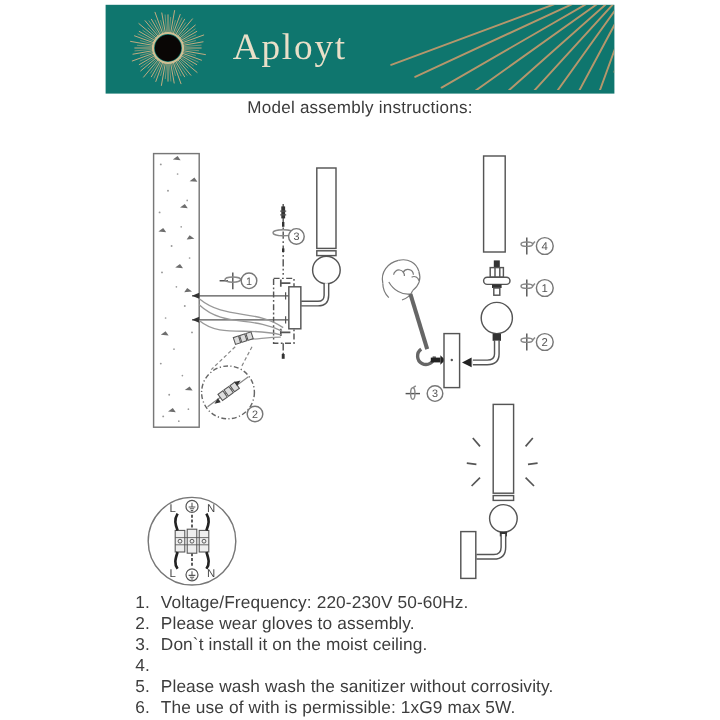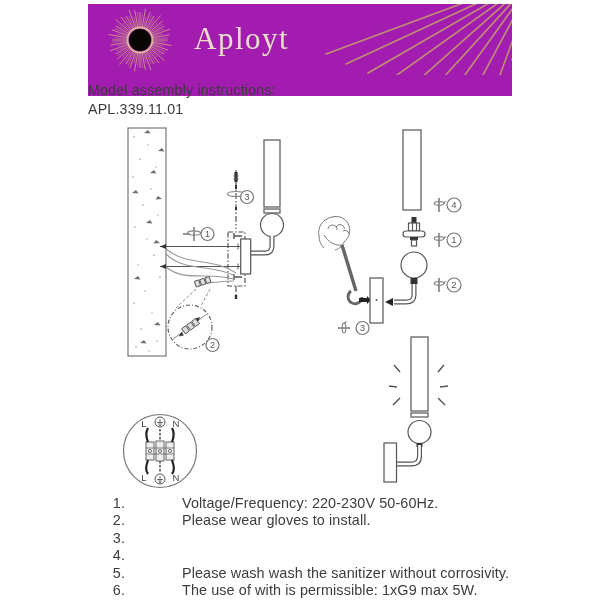--- a/index.html
+++ b/index.html
@@ -3,40 +3,40 @@
 <meta charset="utf-8">
 <style>
   html,body{margin:0;padding:0;}
   body{
     width:600px;height:600px;position:relative;background:#ffffff;
     font-family:"Liberation Sans", sans-serif;overflow:hidden;
   }
   .sheet{position:absolute;left:88px;top:0;width:424px;height:600px;}
   
   .hdr{
-    position:absolute;left:0;top:4px;width:424px;height:92px;
-    background:#a21caf;overflow:hidden;
+    position:absolute;left:0;top:4px;width:424px;height:74px;
+    background:#0f766e;overflow:hidden;
   }
   .hdr svg{position:absolute;left:0;top:0;}
   .brand{
     position:absolute;left:106px;top:17px;
     font-family:"Liberation Serif", serif;
     font-size:31px;font-weight:400;letter-spacing:1.5px;color:#e9dfc8;
   }
   
-  .titleblock{position:absolute;left:0;top:81px;width:424px;text-align:left;color:#3b3b3b;}
+  .titleblock{position:absolute;left:0;top:81px;width:424px;text-align:center;color:#3b3b3b;}
   .titleblock .t1{font-size:14.2px;line-height:18.5px;letter-spacing:.2px;}
   .titleblock .t2{font-size:14.2px;line-height:18.5px;letter-spacing:.2px;}
   
   .diagram{position:absolute;left:0;top:115px;width:424px;height:385px;}
   
   .ilist{position:absolute;left:0;top:495px;width:424px;padding-left:20px;box-sizing:border-box;color:#3d3d3d;}
   .ilist .row{display:flex;font-size:14.4px;line-height:17.4px;letter-spacing:.1px;}
   .ilist .num{width:17px;text-align:right;margin-right:9px;flex:0 0 auto;}
-  .ilist .txt{white-space:nowrap;margin-left:48px;}
+  .ilist .txt{white-space:nowrap;}
 </style>
 </head>
 <body>
 
 <div class="sheet">
 
   <div class="hdr">
     <svg width="424" height="71" viewBox="0 0 424 71">
 
       <g>
@@ -131,21 +131,20 @@
         <line x1="448" y1="-28" x2="422" y2="94"></line>
         <line x1="448" y1="-28" x2="424" y2="74"></line>
         <line x1="448" y1="-28" x2="424" y2="56"></line>
       </g>
     </svg>
     <div class="brand">Aployt</div>
   </div>
 
   <div class="titleblock">
     <div class="t1">Model assembly instructions:</div>
-    <div class="t2">APL.339.11.01</div>
   </div>
 
   <svg class="diagram" viewBox="0 0 424 385">
     <g fill="none" stroke="#555" stroke-width="1.2">
 
       <g>
         <rect x="40" y="13" width="38" height="228" fill="#fff" stroke="#777"></rect>
         <g stroke="none" fill="#999">
           <circle cx="46" cy="22" r="0.8"></circle>
             <circle cx="60" cy="30" r="0.7"></circle>
@@ -410,24 +409,25 @@
     </g>
   </svg>
 
   <div class="ilist">
     <div class="row">
       <span class="num">1.</span>
       <span class="txt">Voltage/Frequency: 220-230V 50-60Hz.</span>
     </div>
     <div class="row">
       <span class="num">2.</span>
-      <span class="txt">Please wear gloves to install.</span>
+      <span class="txt">Please wear gloves to assembly.</span>
     </div>
     <div class="row">
       <span class="num">3.</span>
+      <span class="txt">Don`t install it on the moist ceiling.</span>
     </div>
     <div class="row">
       <span class="num">4.</span>
     </div>
     <div class="row">
       <span class="num">5.</span>
       <span class="txt">Please wash wash the sanitizer without corrosivity.</span>
     </div>
     <div class="row">
       <span class="num">6.</span>

